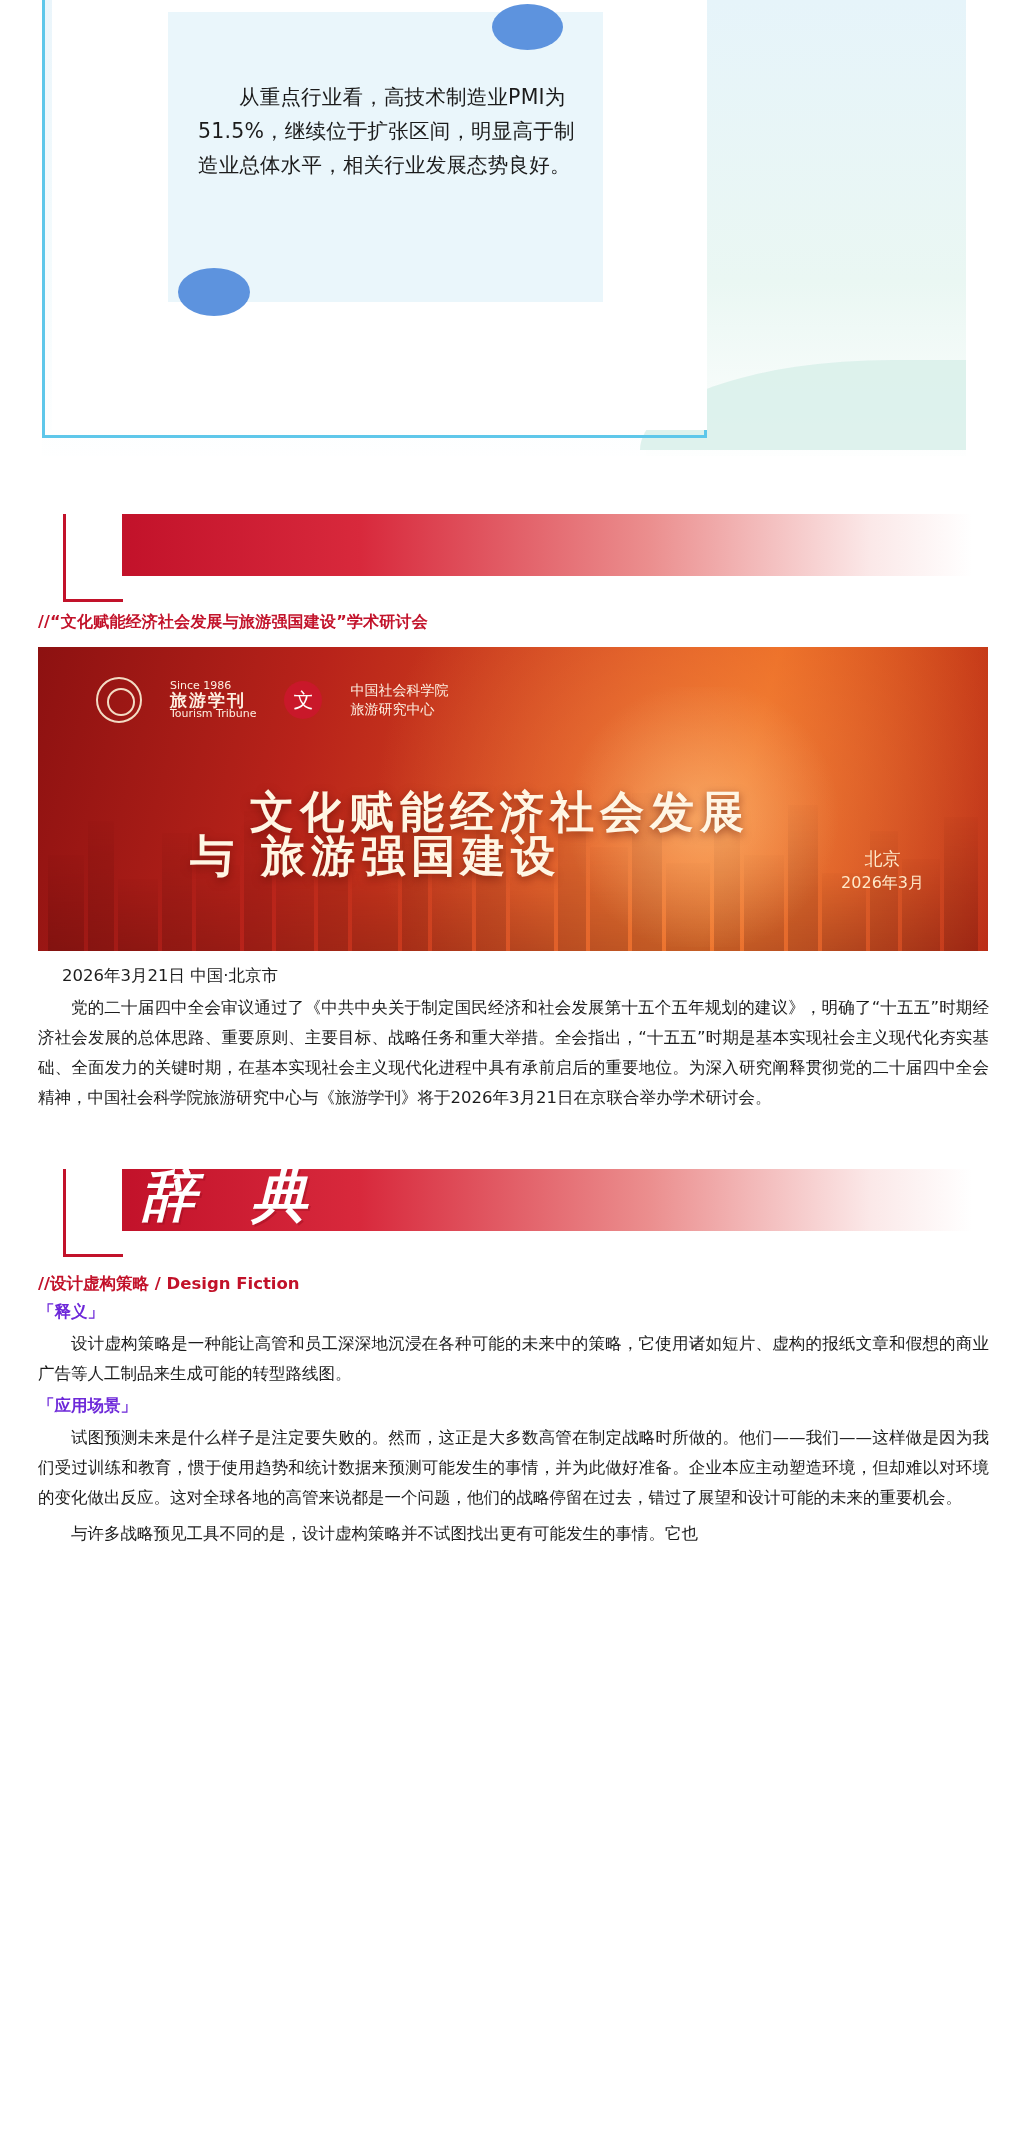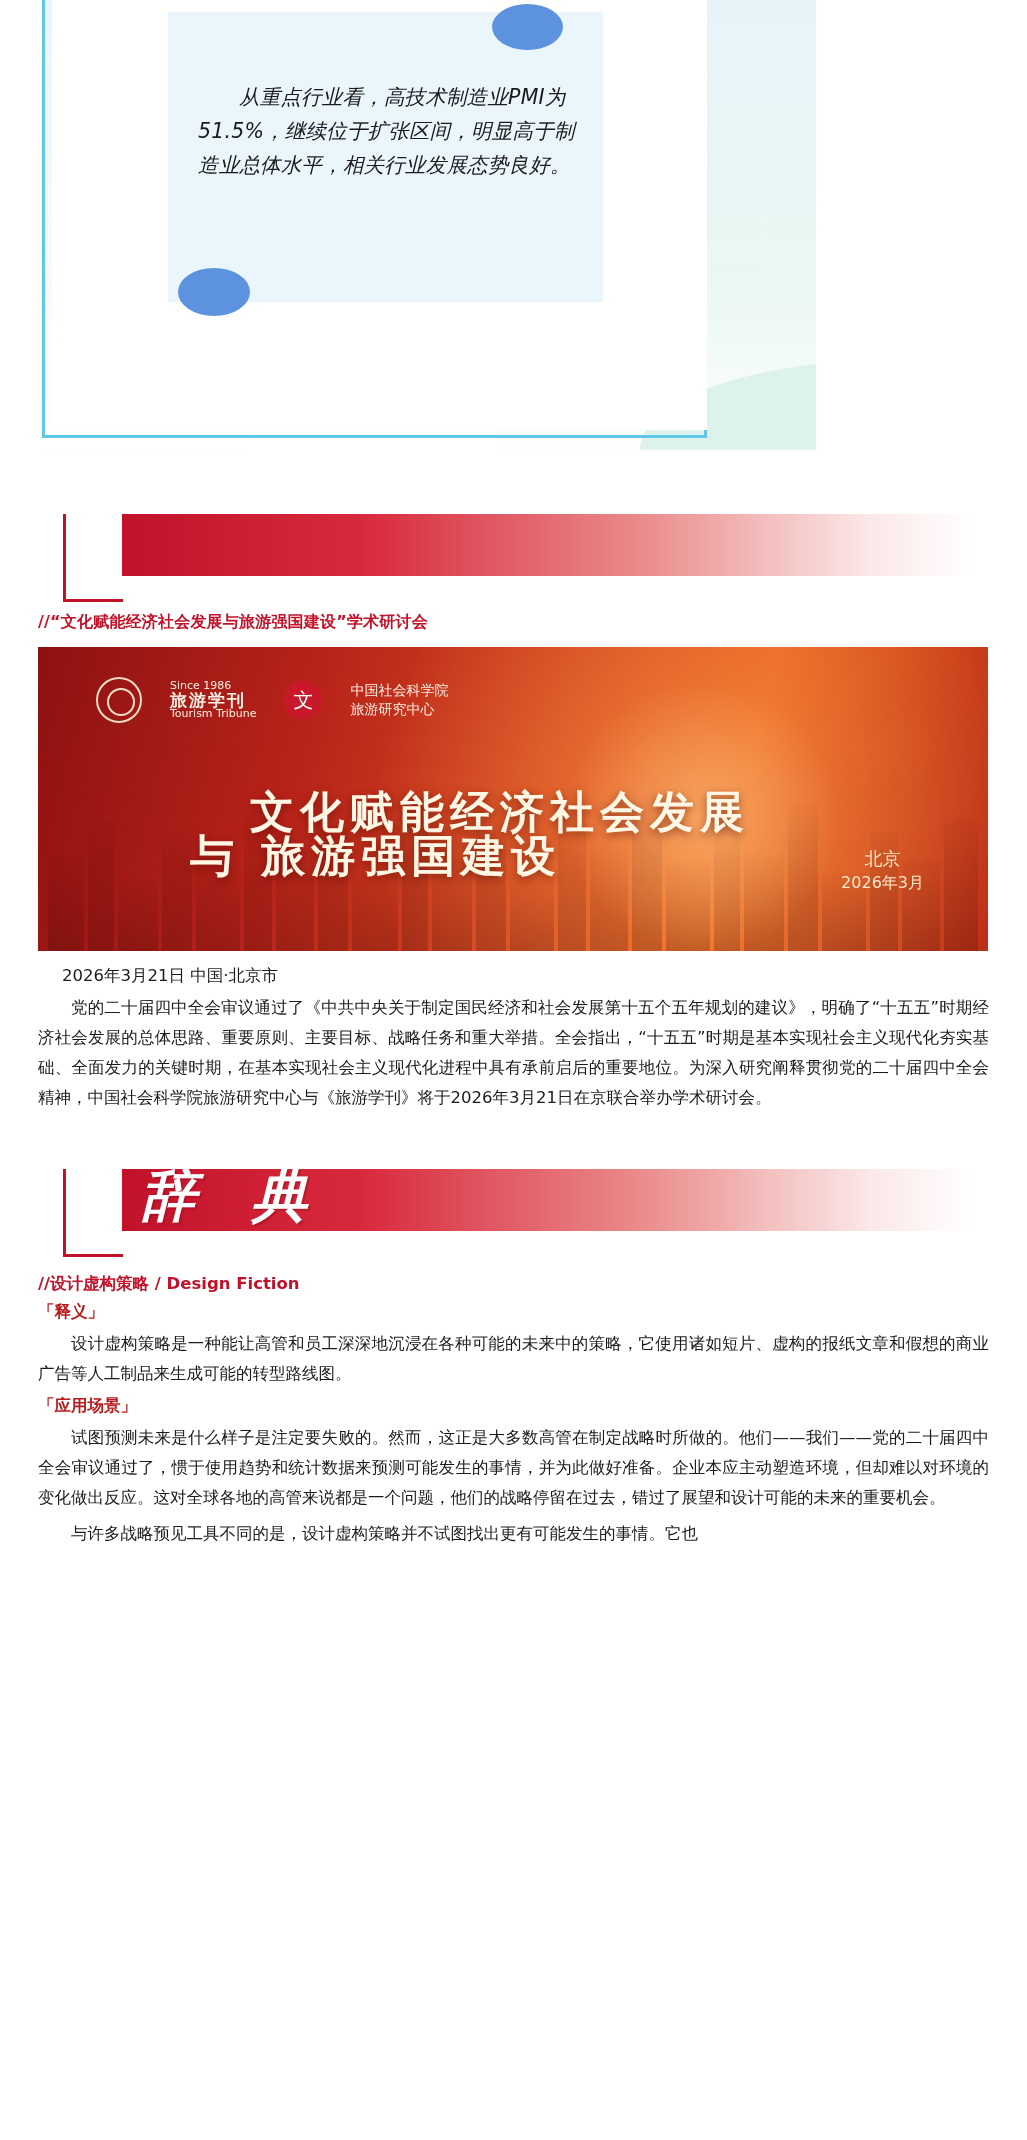--- a/index.html
+++ b/index.html
@@ -17,25 +17,24 @@
   .page {
     width: 1027px;
     min-height: 2140px;
     position: relative;
     background: #ffffff;
   }
 
   
   .quote-section {
     position: relative;
-    width: 816px;
+    width: 966px;
     height: 470px;
     background: linear-gradient(180deg, #eaf5fb 0%, #f4fbfd 55%, #ffffff 100%);
     overflow: hidden;
-    font-style: italic;
   }
   .quote-deco-left {
     position: absolute;
     left: 0; top: 0;
     width: 42px; height: 470px;
     background: #ffffff;
   }
   .quote-frame {
     position: absolute;
     left: 42px; top: -10px;
@@ -225,21 +224,21 @@
     margin: 14px 0 0 38px;
     font-size: 16.5px;
     font-weight: bold;
     color: #c2122a;
     font-family: "DejaVu Sans","Liberation Sans",sans-serif;
   }
   .label-line {
     margin: 6px 0 0 38px;
     font-size: 16.5px;
     font-weight: bold;
-    color: #b91c1c;
+    color: #6d28d9;
     font-family: "DejaVu Sans","Liberation Sans",sans-serif;
   }
 </style>
 </head>
 <body>
 
 <div class="page">
 
   <section class="quote-section">
     <div class="quote-rightband"></div>
@@ -318,16 +317,16 @@
   <div class="banner" style="margin-top:34px;">
     <div class="banner-bar"></div>
     <div class="banner-hook"></div>
     <div class="banner-title">辞  典</div>
   </div>
 
   <div class="sub-head">//设计虚构策略 / Design Fiction</div>
   <div class="label-line">「释义」</div>
   <div class="body-p">设计虚构策略是一种能让高管和员工深深地沉浸在各种可能的未来中的策略，它使用诸如短片、虚构的报纸文章和假想的商业广告等人工制品来生成可能的转型路线图。</div>
   <div class="label-line">「应用场景」</div>
-  <div class="body-p">试图预测未来是什么样子是注定要失败的。然而，这正是大多数高管在制定战略时所做的。他们——我们——党的二十届四中全会审议通过了，惯于使用趋势和统计数据来预测可能发生的事情，并为此做好准备。企业本应主动塑造环境，但却难以对环境的变化做出反应。这对全球各地的高管来说都是一个问题，他们的战略停留在过去，错过了展望和设计可能的未来的重要机会。</div>
+  <div class="body-p">试图预测未来是什么样子是注定要失败的。然而，这正是大多数高管在制定战略时所做的。他们——我们——这样做是因为我们受过训练和教育，惯于使用趋势和统计数据来预测可能发生的事情，并为此做好准备。企业本应主动塑造环境，但却难以对环境的变化做出反应。这对全球各地的高管来说都是一个问题，他们的战略停留在过去，错过了展望和设计可能的未来的重要机会。</div>
   <div class="body-p">与许多战略预见工具不同的是，设计虚构策略并不试图找出更有可能发生的事情。它也</div>
 
 </div>
 
 </body></html>

